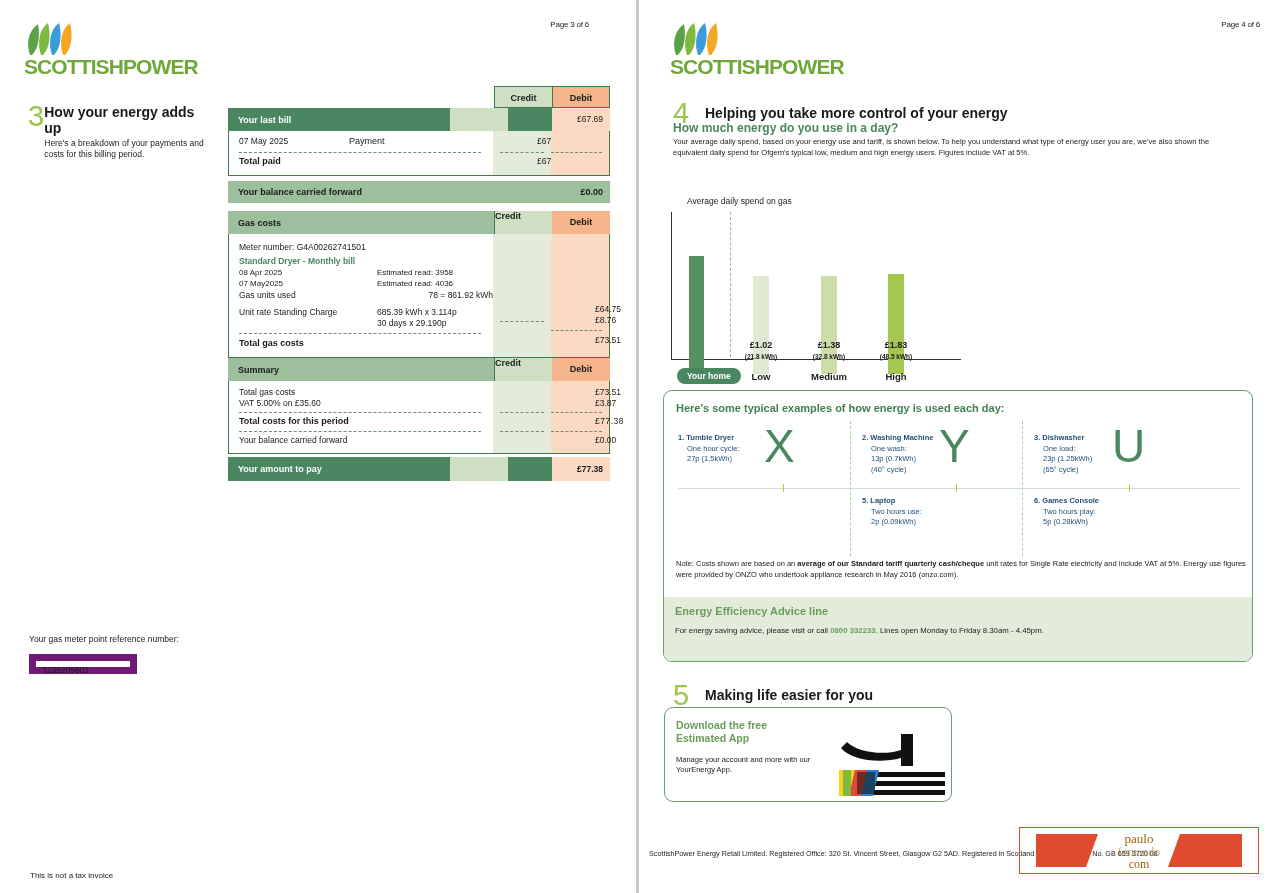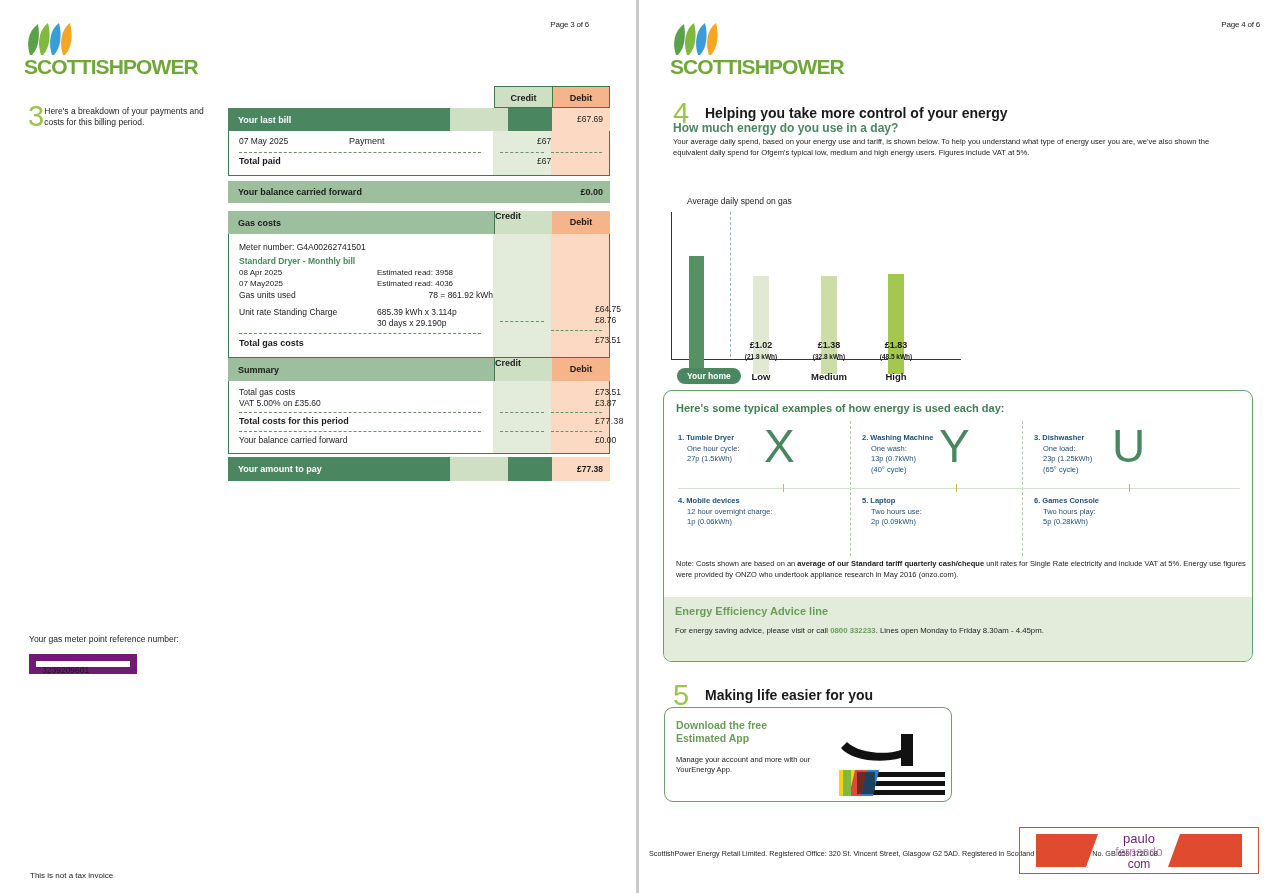--- a/index.html
+++ b/index.html
@@ -146,21 +146,21 @@
   .footer {
     position: absolute; left: 648px; top: 849px; width: 620px;
     font-size: 7.2px; color: #1a1a1a; white-space: nowrap;
   }
   .stamp {
     position: absolute; left: 1018px; top: 827px; width: 240px; height: 47px;
     border: 1px solid #d64a2e;
   }
   .stamp-word {
     position: absolute; width: 100%; text-align: center;
-    font-family: Liberation Sans, sans-serif; color: #701a75;
+    font-family: Liberation Serif, serif; color: #a16207;
   }
 </style>
 </head>
 <body>
 
 <div class="pages">
 
   <div class="page page-left">
 
     <div class="page-num">Page 3 of 6</div>
@@ -173,20 +173,21 @@
           <path d="M28 33 C24 22 26 7 35 1 C38 12 37 26 30 33 Z" fill="#3a9cd9"></path>
           <path d="M39 33 C35 22 37 7 46 1 C49 12 48 26 41 33 Z" fill="#f5a623"></path>
         </svg>
       </div>
       <div class="logo-word">SCOTTISHPOWER</div>
     </div>
 
     <div class="sec" style="left:28px; top:104px; width:180px;">
       <div class="sec-num">3</div>
       <div>
+        <div class="sec-title">How your energy adds up</div>
         <div class="sec-sub">Here's a breakdown of your payments and costs for this billing period.</div>
       </div>
     </div>
 
     <div class="tbl" style="left:228px; top:86px;">
       <div class="hdr-row">
         <div class="hdr-spacer"></div>
         <div class="hdr-cell hdr-credit">Credit</div>
         <div class="hdr-cell hdr-debit">Debit</div>
       </div>
@@ -400,25 +401,20 @@
         <div class="ex-ind">13p (0.7kWh)</div>
         <div class="ex-ind">(40° cycle)</div>
       </div>
       <div class="ex-cell" style="left:370px; top:42px;">
         <div class="ex-name">3. Dishwasher</div>
         <div class="ex-ind">One load:</div>
         <div class="ex-ind">23p (1.25kWh)</div>
         <div class="ex-ind">(65° cycle)</div>
       </div>
 
-      <div class="ex-cell" style="left:14px; top:105px;">
-        <div class="ex-name">4. Mobile devices</div>
-        <div class="ex-ind">12 hour overnight charge:</div>
-        <div class="ex-ind">1p (0.06kWh)</div>
-      </div>
       <div class="ex-cell" style="left:198px; top:105px;">
         <div class="ex-name">5. Laptop</div>
         <div class="ex-ind">Two hours use:</div>
         <div class="ex-ind">2p (0.09kWh)</div>
       </div>
       <div class="ex-cell" style="left:370px; top:105px;">
         <div class="ex-name">6. Games Console</div>
         <div class="ex-ind">Two hours play:</div>
         <div class="ex-ind">5p (0.28kWh)</div>
       </div>

